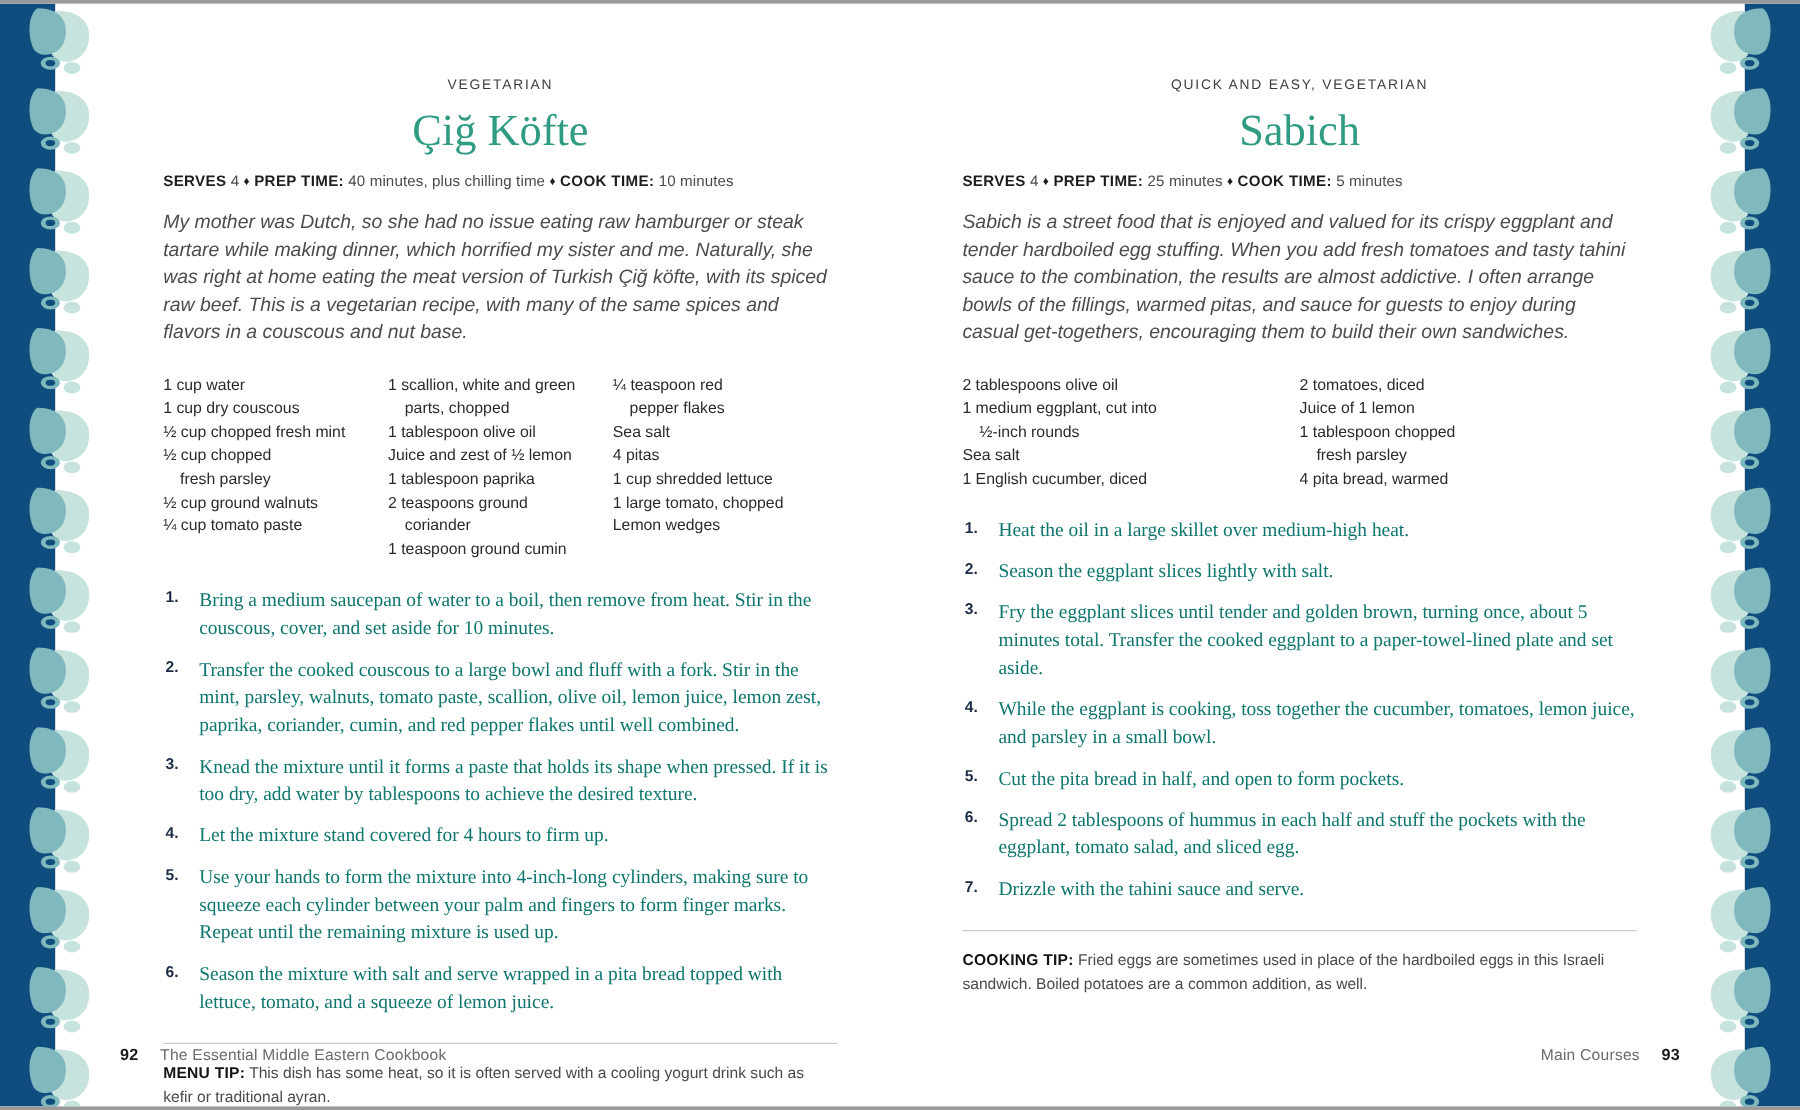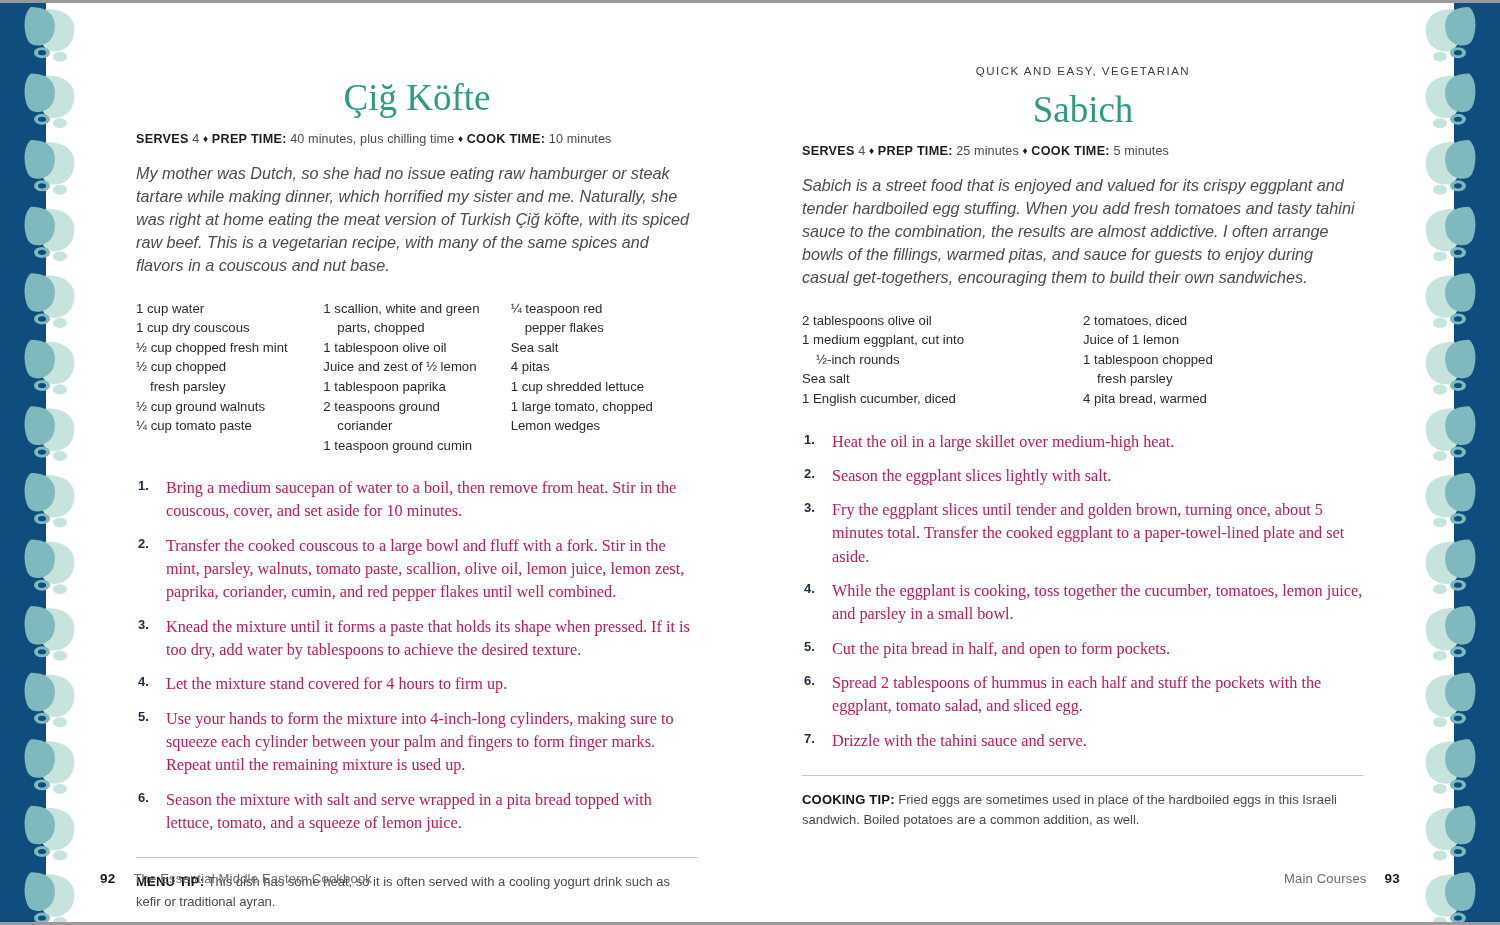--- a/index.html
+++ b/index.html
@@ -111,21 +111,21 @@
     padding:0;
     counter-reset:stepc;
   }
   ol.steps li{
     position:relative;
     padding-left:30px;
     margin-bottom:11px;
     font-family:"Liberation Serif", serif;
     font-size:16.2px;
     line-height:1.44;
-    color:#be185d;
+    color:#0f766e;
     counter-increment:stepc;
   }
   ol.steps li:before{
     content:counter(stepc) ".";
     position:absolute;
     left:2px;top:0;
     font-family:"Liberation Sans", sans-serif;
     font-weight:700;
     font-size:13px;
     color:#1b2b44;
@@ -358,20 +358,21 @@
           <ellipse cx="42" cy="988" rx="4" ry="2.6" fill="#0e4d7d"></ellipse>
           <ellipse cx="42" cy="1055" rx="4" ry="2.6" fill="#0e4d7d"></ellipse>
         </g>
     </svg>
   </div>
 
   <div class="spread">
 
     <div class="page page-left">
       <div class="content">
+        <div class="eyebrow">VEGETARIAN</div>
         <h1 class="recipe-title">Çiğ Köfte</h1>
         <div class="meta">
           <b>SERVES</b><span> </span><span>4</span><span> </span><span class="dia">♦</span><span> </span><b>PREP TIME:</b><span> </span><span>40 minutes, plus chilling time</span><span> </span><span class="dia">♦</span><span> </span><b>COOK TIME:</b><span> </span><span>10 minutes</span>
         </div>
         <p class="intro">My mother was Dutch, so she had no issue eating raw hamburger or steak tartare while making dinner, which horrified my sister and me. Naturally, she was right at home eating the meat version of Turkish Çiğ köfte, with its spiced raw beef. This is a vegetarian recipe, with many of the same spices and flavors in a couscous and nut base.</p>
 
         <div class="ingredients">
           <div class="ing-col">
               <div class="ing-item">1 cup water</div>
               <div class="ing-item">1 cup dry couscous</div>

